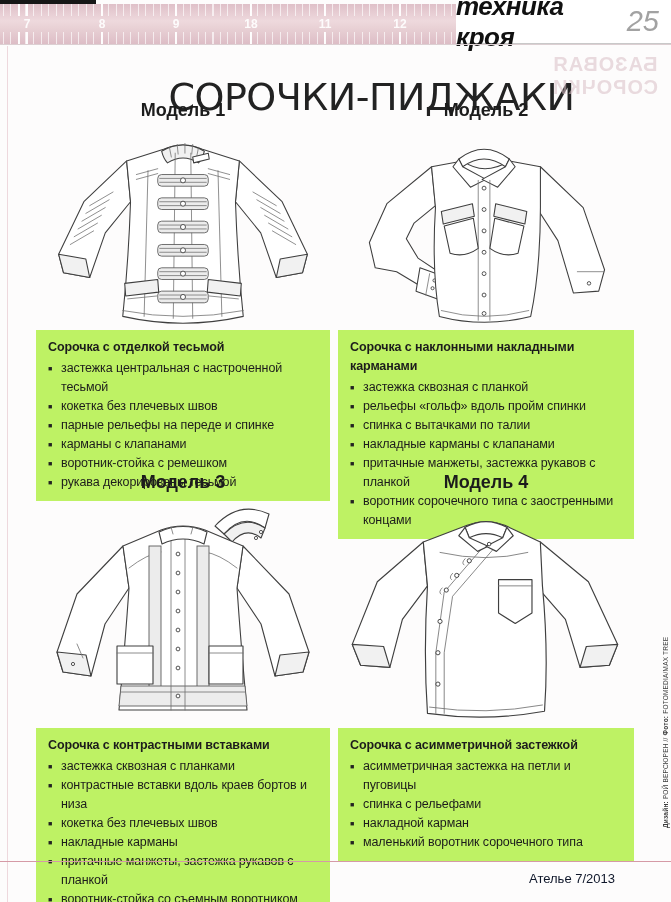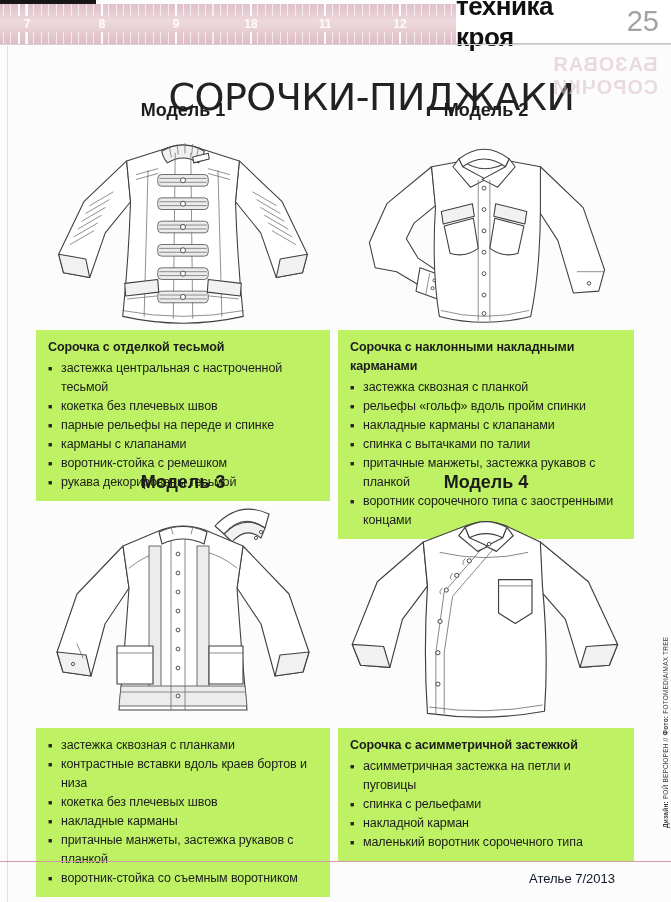--- a/index.html
+++ b/index.html
@@ -19,21 +19,21 @@
       repeating-linear-gradient(90deg,rgba(255,255,255,.95) 0 2px,transparent 2px 74.6px),
       repeating-linear-gradient(90deg,rgba(255,255,255,.65) 0 1px,transparent 1px 7.46px);
     background-position:26px 0,26px 0;}
   .ticks.top{top:0;}
   .ticks.bottom{bottom:0;}
   .ruler-number{position:absolute;top:13px;transform:translateX(-50%);
     color:#fff;font-size:12px;font-weight:bold;opacity:.92;}
   .header-box{
     position:absolute;top:0;left:456px;right:0;height:44px;background:#fff;
     display:flex;align-items:center;justify-content:flex-end;gap:10px;padding-right:12px;
-    box-sizing:border-box;border-bottom:1px solid #c9c9c9;
+    box-sizing:border-box;border-bottom:1px solid #c9c9c9;font-style:italic;
   }
   .section-label{font-weight:bold;font-size:26px;letter-spacing:-0.5px;color:#111;}
   .page-number{font-size:29px;color:#a2a2a2;}
   .header-rule{position:absolute;top:44px;left:0;width:100%;height:1px;background:#dccfd2;}
   .left-edge-line{position:absolute;left:7px;top:46px;bottom:0;width:1px;background:rgba(209,150,162,.35);}
 
   
   .main-title{
     position:absolute;top:50px;left:0;width:100%;text-align:center;
     font-family:"DejaVu Sans",sans-serif;font-size:38px;font-weight:normal;
@@ -232,22 +232,22 @@
         <path class="art" d="M97 105 L127 97 L132 128 Q118 138 103 133 Z"></path>
         <path class="art shade" d="M150 82 L182 90 L180 103 L148 95 Z"></path>
         <path class="art" d="M149 97 L179 105 L173 133 Q158 138 144 128 Z"></path>
       </svg>
     </div>
     <div class="feature-box">
       <p class="feature-title">Сорочка с наклонными накладными карманами</p>
       <ul>
         <li>застежка сквозная с планкой</li>
         <li>рельефы «гольф» вдоль пройм спинки</li>
+        <li>спинка с вытачками по талии</li>
         <li>накладные карманы с клапанами</li>
-        <li>спинка с вытачками по талии</li>
         <li>притачные манжеты, застежка рукавов с планкой</li>
         <li>воротник сорочечного типа с заостренными концами</li>
       </ul>
     </div>
   </section>
 
   <section class="model m3">
     <div class="model-name">Модель 3</div>
     <div class="figure">
       <svg viewBox="0 0 280 232">
@@ -286,20 +286,21 @@
         <circle class="btn" cx="135" cy="134" r="1.9"></circle>
           <circle class="btn" cx="135" cy="153" r="1.9"></circle>
         <circle class="btn" cx="135" cy="172" r="1.9"></circle>
           <circle class="btn" cx="135" cy="200" r="1.9"></circle>
 
         <path class="art" d="M116 36 Q140 25 164 36 L161 48 Q140 38 119 48 Z"></path>
         <path class="art2" d="M128 31 L130 38 M150 31 L148 38"></path>
       </svg>
     </div>
     <div class="feature-box">
+      <p class="feature-title">Сорочка с контрастными вставками</p>
       <ul>
         <li>застежка сквозная с планками</li>
         <li>контрастные вставки вдоль краев бортов и низа</li>
         <li>кокетка без плечевых швов</li>
         <li>накладные карманы</li>
         <li>притачные манжеты, застежка рукавов с планкой</li>
         <li>воротник-стойка со съемным воротником</li>
       </ul>
     </div>
   </section>

